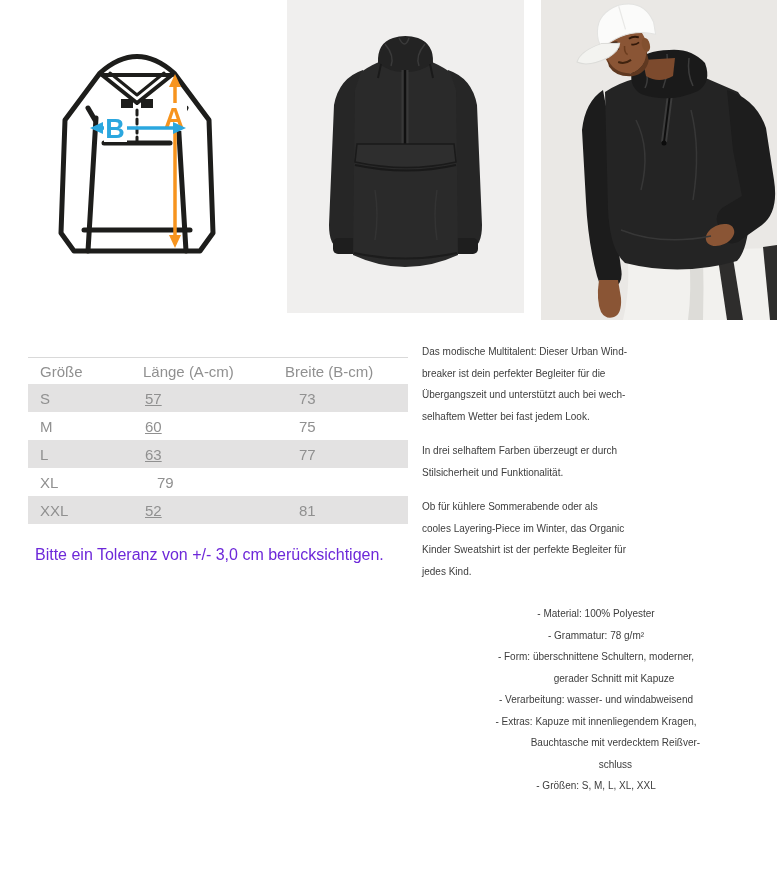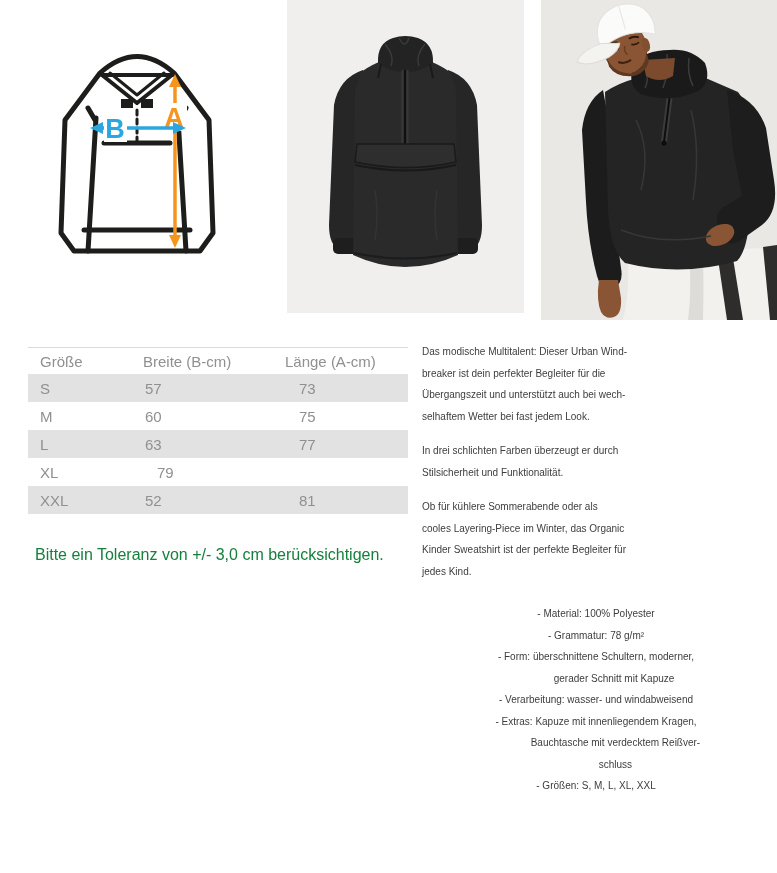--- a/index.html
+++ b/index.html
@@ -23,42 +23,42 @@
   }
   .photo-model {
     position: absolute; left: 541px; top: 0;
     width: 236px; height: 320px;
   }
   .size-diagram svg, .photo-front svg, .photo-model svg {
     display: block; width: 100%; height: 100%;
   }
   
   .size-table {
-    position: absolute; left: 28px; top: 347px;
+    position: absolute; left: 28px; top: 357px;
     width: 380px;
     border-top: 1px solid #d9d9d9;
     font-size: 15px;
     color: #909090;
   }
   .t-row { display: grid; grid-template-columns: 115px 142px 123px; }
   .t-row.t-head { height: 26px; background: #ffffff; }
   .t-row.t-data { height: 28px; }
   .t-row.striped { background: #e3e2e2; }
   .t-cell { display: flex; align-items: center; }
   .t-head .t-cell.c1, .t-data .t-cell.c1 { padding-left: 12px; }
   .t-head .t-cell.c2 { padding-left: 0; }
   .t-head .t-cell.c3 { padding-left: 0; }
-  .t-data .t-cell.c2 { padding-left: 2px; }
+  .t-data .t-cell.c2 { padding-left: 2px; text-decoration: underline; }
   .t-data .t-cell.c3 { padding-left: 14px; }
   
   .tolerance-note {
     position: absolute; left: 35px; top: 546px;
     width: 390px;
     font-size: 16px;
-    color: #15803d;
+    color: #6d28d9;
   }
   
   .description {
     position: absolute; left: 422px; top: 341px;
     width: 348px;
     font-size: 10px;
     line-height: 21.5px;
     color: #3d3d3d;
   }
   .desc-p { white-space: pre-line; margin-bottom: 13px; }
@@ -177,22 +177,22 @@
         <path d="M 60,34 Q 61,8 88,5 Q 114,5 118,30 L 117,42 Q 90,28 61,43 Z" fill="#fbfbfa" stroke="#e3e3e1" stroke-width="1"></path>
         <path d="M 62,38 Q 40,40 34,50 Q 44,58 66,53 Q 78,49 80,42 Z" fill="#f3f3f0" stroke="#dcdcd9" stroke-width="1"></path>
         <path d="M 88,6 L 89,30" stroke="#e8e8e6" stroke-width="1.2" fill="none"></path>
       </g>
     </svg>
   </div>
 
   <div class="size-table">
     <div class="t-row t-head">
       <div class="t-cell c1">Größe</div>
+      <div class="t-cell c3">Länge (A-cm)</div>
       <div class="t-cell c2">Breite (B-cm)</div>
-      <div class="t-cell c3">Länge (A-cm)</div>
     </div>
     <div class="t-row t-data striped">
       <div class="t-cell c1">S</div>
       <div class="t-cell c2">57</div>
       <div class="t-cell c3">73</div>
     </div>
     <div class="t-row t-data">
       <div class="t-cell c1">M</div>
       <div class="t-cell c2">60</div>
       <div class="t-cell c3">75</div>
@@ -213,21 +213,21 @@
     </div>
   </div>
 
   <div class="tolerance-note">Bitte ein Toleranz von +/- 3,0 cm berücksichtigen.</div>
 
   <div class="description">
     <p class="desc-p">Das modische Multitalent: Dieser Urban Wind-
 breaker ist dein perfekter Begleiter für die
 Übergangszeit und unterstützt auch bei wech-
 selhaftem Wetter bei fast jedem Look.</p>
-    <p class="desc-p">In drei schlichten Farben überzeugt er durch
+    <p class="desc-p">In drei selhaftem Farben überzeugt er durch
 Stilsicherheit und Funktionalität.</p>
     <p class="desc-p">Ob für kühlere Sommerabende oder als
 cooles Layering-Piece im Winter, das Organic
 Kinder Sweatshirt ist der perfekte Begleiter für
 jedes Kind.</p>
     <div class="details">
       <div class="detail-line">- Material: 100% Polyester</div>
       <div class="detail-line">- Grammatur: 78 g/m²</div>
       <div class="detail-line">- Form: überschnittene Schultern, moderner,
              gerader Schnitt mit Kapuze</div>

